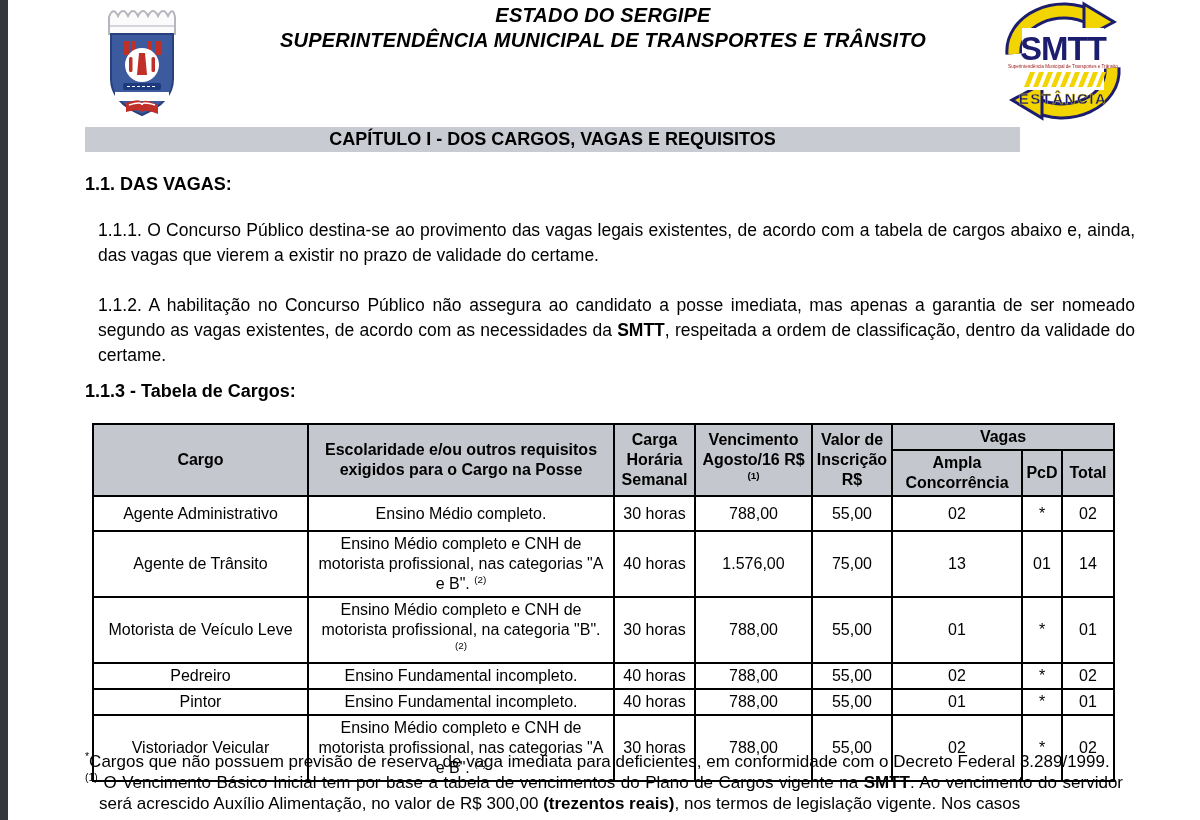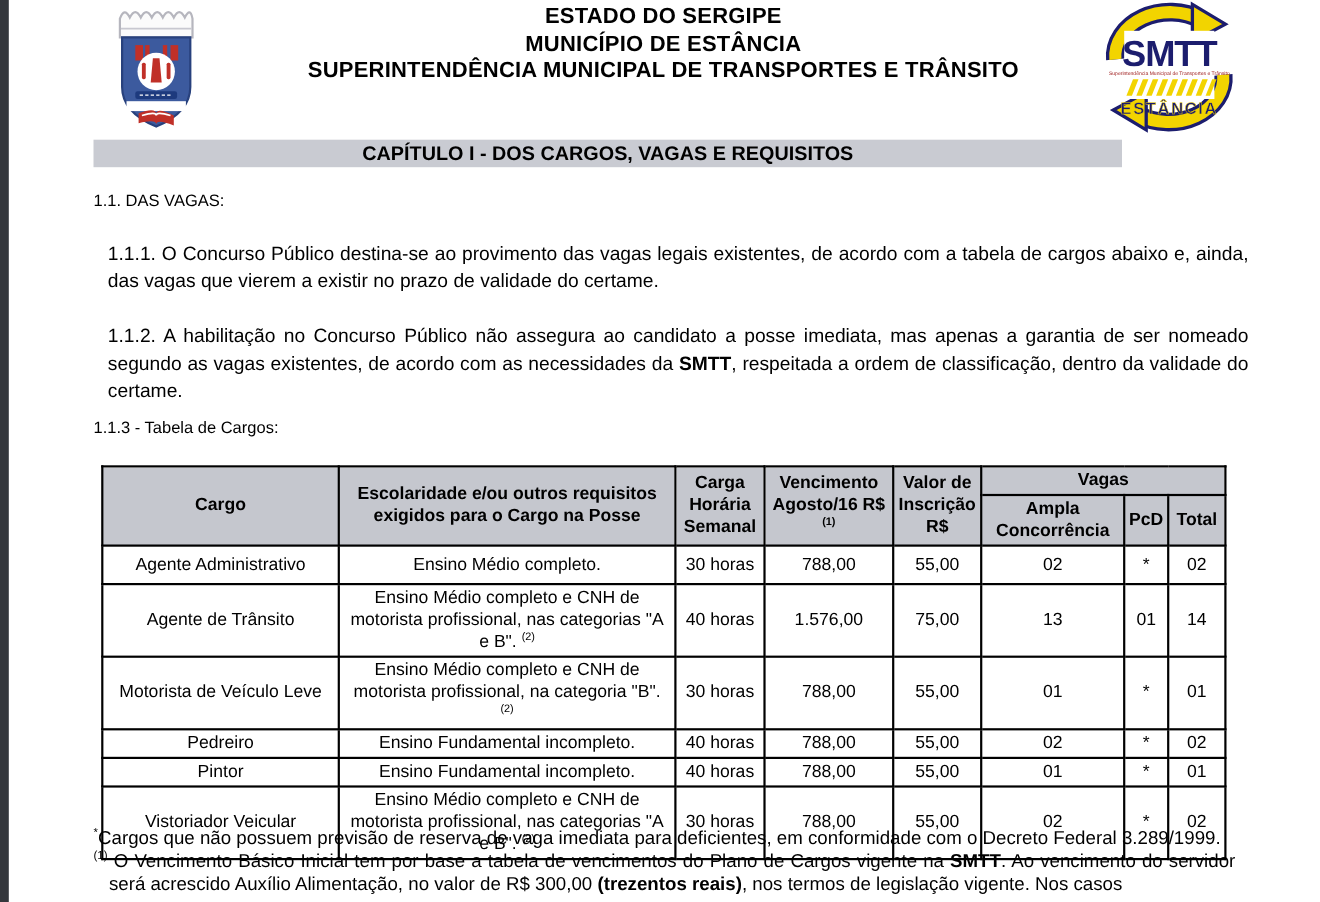--- a/index.html
+++ b/index.html
@@ -15,32 +15,33 @@
     position: absolute; left: 0; top: 0; width: 8px; height: 820px;
     background: #34373c;
   }
 
   
   .crest { position: absolute; left: 98px; top: 1px; width: 88px; height: 117px; }
   .header-text {
     position: absolute; left: 190px; top: 3px; width: 826px;
     text-align: center; font-weight: bold; font-size: 20px; line-height: 24.5px;
     letter-spacing: 0.2px;
+    font-style: italic;
   }
   .smtt-logo { position: absolute; left: 1000px; top: 0px; width: 126px; height: 122px; }
 
   
   .banner {
     position: absolute; left: 85px; top: 127px; width: 935px; height: 25px;
     background: #c9cbd2; text-align: center; font-weight: bold; font-size: 18px;
     line-height: 25px;
   }
 
   
-  .h-sec { position: absolute; left: 85px; font-weight: normal; font-size: 15px; }
+  .h-sec { position: absolute; left: 85px; font-weight: bold; font-size: 18px; }
   .sec-11 { top: 174px; }
   .sec-113 { top: 381px; }
   .para {
     position: absolute; left: 85px; width: 1037px;
     font-size: 17.5px; line-height: 25px; text-align: justify; margin-left: 13px;
   }
   .p111 { top: 218px; }
   .p112 { top: 293px; }
   .para b, .fnote b { font-weight: bold; }
 
@@ -92,21 +93,20 @@
     <rect x="53.5" y="56" width="3.5" height="15" rx="1.5" fill="#c03028"></rect>
     <rect x="25" y="82" width="38" height="7" rx="2" fill="#1d3a7e"></rect>
     <line x1="29" y1="85.5" x2="59" y2="85.5" stroke="#ffffff" stroke-width="1" stroke-dasharray="3 2"></line>
     <rect x="17" y="91" width="54" height="9" fill="#ffffff"></rect>
     <path d="M28,102 q16,-6 16,1 q0,-7 16,1 l0,9 q-16,-6 -16,-1 q0,-5 -16,-1 z" fill="#c03028"></path>
     <path d="M31,104 q13,-4 13,0 q0,-4 13,0" fill="none" stroke="#ffffff" stroke-width="1.5"></path>
   </svg>
 
   <div class="header-text">
     <div>ESTADO DO SERGIPE</div>
-    <div>MUNICÍPIO DE ESTÂNCIA</div>
     <div>SUPERINTENDÊNCIA MUNICIPAL DE TRANSPORTES E TRÂNSITO</div>
   </div>
 
   <svg class="smtt-logo" viewBox="0 0 126 122">
     <path d="M14,54 A50,40 0 0 1 92,18" fill="none" stroke="#1c1d6e" stroke-width="17"></path>
     <path d="M14,54 A50,40 0 0 1 92,18" fill="none" stroke="#f2d400" stroke-width="11"></path>
     <polygon points="84,4 114,22 84,38" fill="#f2d400" stroke="#1c1d6e" stroke-width="3"></polygon>
     <path d="M112,68 A50,40 0 0 1 34,104" fill="none" stroke="#1c1d6e" stroke-width="17"></path>
     <path d="M112,68 A50,40 0 0 1 34,104" fill="none" stroke="#f2d400" stroke-width="11"></path>
     <polygon points="42,84 12,100 42,118" fill="#f2d400" stroke="#1c1d6e" stroke-width="3"></polygon>

